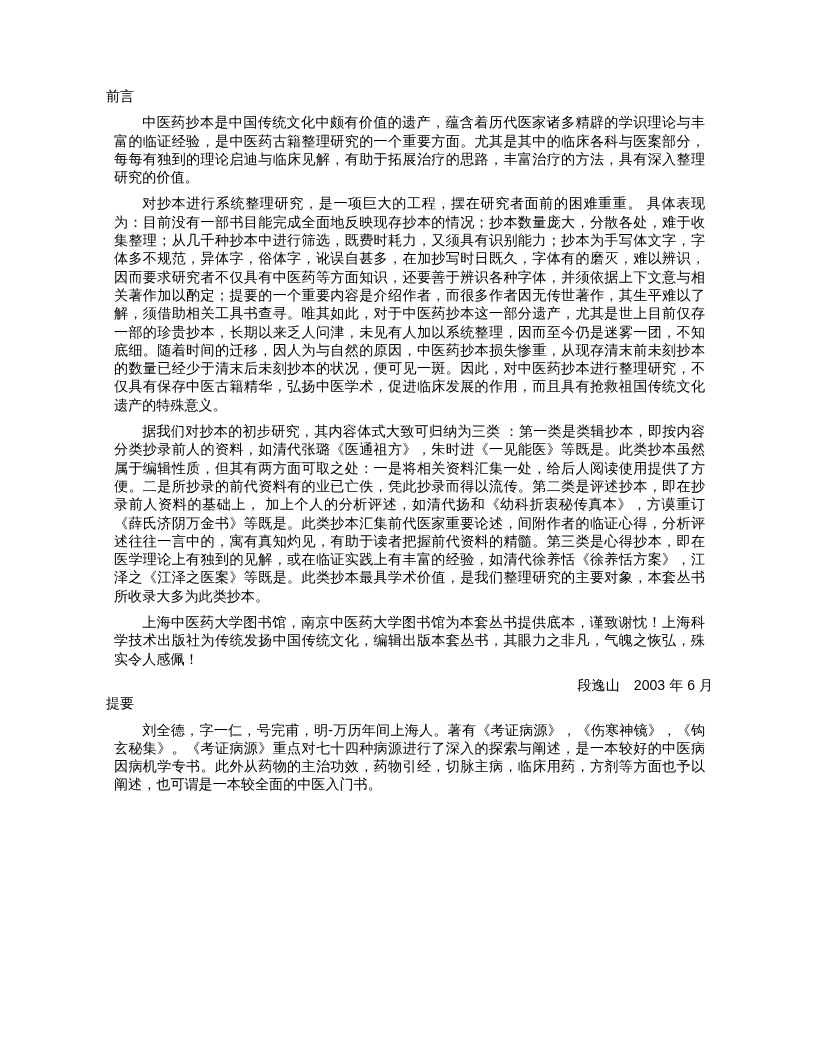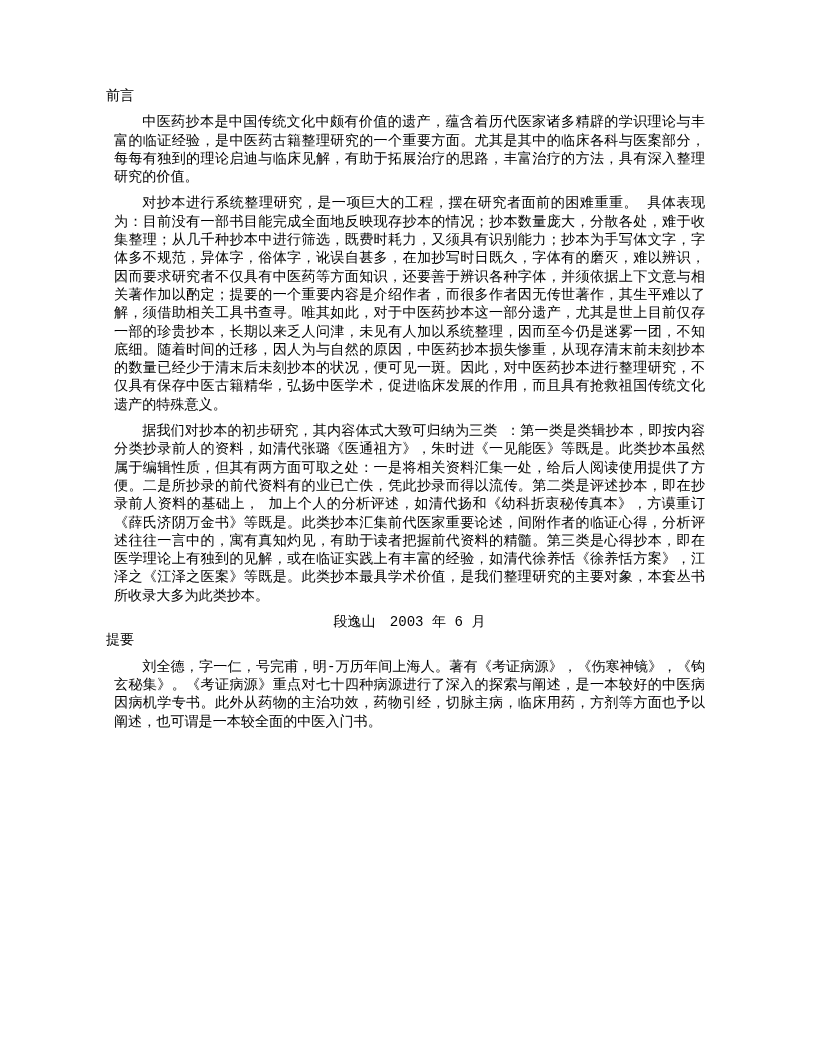--- a/index.html
+++ b/index.html
@@ -7,21 +7,21 @@
     padding: 0;
     background: #ffffff;
   }
   .page {
     position: relative;
     box-sizing: border-box;
     width: 816px;
     height: 796px;
     background: #ffffff;
     padding: 87px 103px 0 106px;
-    font-family: Liberation Mono, monospace;
+    font-family: Liberation Sans, sans-serif;
     font-size: 14.1px;
     line-height: 18.3px;
     color: #000000;
     overflow: hidden;
   }
   .sec-heading {
     margin: 0;
     font-size: inherit;
     font-weight: normal;
     line-height: inherit;
@@ -30,33 +30,34 @@
   .para {
     margin: 8px;
     text-indent: 2em;
     text-align: justify;
     word-break: normal;
     overflow-wrap: break-word;
   }
   .flush-line {
     margin: 0;
     text-indent: 0;
-    text-align: center;
+    text-align: right;
   }
 </style>
 </head>
 <body>
 
 <div class="page">
 
   <h1 class="sec-heading">前言</h1>
 
   <p class="para">中医药抄本是中国传统文化中颇有价值的遗产，蕴含着历代医家诸多精辟的学识理论与丰富的临证经验，是中医药古籍整理研究的一个重要方面。尤其是其中的临床各科与医案部分，每每有独到的理论启迪与临床见解，有助于拓展治疗的思路，丰富治疗的方法，具有深入整理研究的价值。</p>
   <p class="para">对抄本进行系统整理研究，是一项巨大的工程，摆在研究者面前的困难重重。 具体表现为：目前没有一部书目能完成全面地反映现存抄本的情况；抄本数量庞大，分散各处，难于收集整理；从几千种抄本中进行筛选，既费时耗力，又须具有识别能力；抄本为手写体文字，字体多不规范，异体字，俗体字，讹误自甚多，在加抄写时日既久，字体有的磨灭，难以辨识，因而要求研究者不仅具有中医药等方面知识，还要善于辨识各种字体，并须依据上下文意与相关著作加以酌定；提要的一个重要内容是介绍作者，而很多作者因无传世著作，其生平难以了解，须借助相关工具书查寻。唯其如此，对于中医药抄本这一部分遗产，尤其是世上目前仅存一部的珍贵抄本，长期以来乏人问津，未见有人加以系统整理，因而至今仍是迷雾一团，不知底细。随着时间的迁移，因人为与自然的原因，中医药抄本损失惨重，从现存清末前未刻抄本的数量已经少于清末后未刻抄本的状况，便可见一斑。因此，对中医药抄本进行整理研究，不仅具有保存中医古籍精华，弘扬中医学术，促进临床发展的作用，而且具有抢救祖国传统文化遗产的特殊意义。</p>
   <p class="para">据我们对抄本的初步研究，其内容体式大致可归纳为三类 ：第一类是类辑抄本，即按内容分类抄录前人的资料，如清代张璐《医通祖方》，朱时进《一见能医》等既是。此类抄本虽然属于编辑性质，但其有两方面可取之处：一是将相关资料汇集一处，给后人阅读使用提供了方便。二是所抄录的前代资料有的业已亡佚，凭此抄录而得以流传。第二类是评述抄本，即在抄录前人资料的基础上， 加上个人的分析评述，如清代扬和《幼科折衷秘传真本》，方谟重订《薛氏济阴万金书》等既是。此类抄本汇集前代医家重要论述，间附作者的临证心得，分析评述往往一言中的，寓有真知灼见，有助于读者把握前代资料的精髓。第三类是心得抄本，即在医学理论上有独到的见解，或在临证实践上有丰富的经验，如清代徐养恬《徐养恬方案》，江泽之《江泽之医案》等既是。此类抄本最具学术价值，是我们整理研究的主要对象，本套丛书所收录大多为此类抄本。</p>
+  <p class="para">上海中医药大学图书馆，南京中医药大学图书馆为本套丛书提供底本，谨致谢忱！上海科学技术出版社为传统发扬中国传统文化，编辑出版本套丛书，其眼力之非凡，气魄之恢弘，殊实令人感佩！</p>
 
   <p class="flush-line">段逸山　2003 年 6 月</p>
 
   <h1 class="sec-heading">提要</h1>
 
   <p class="para">刘全德，字一仁，号完甫，明-万历年间上海人。著有《考证病源》，《伤寒神镜》，《钩玄秘集》。《考证病源》重点对七十四种病源进行了深入的探索与阐述，是一本较好的中医病因病机学专书。此外从药物的主治功效，药物引经，切脉主病，临床用药，方剂等方面也予以阐述，也可谓是一本较全面的中医入门书。</p>
 
 </div>
 
 </body></html>

